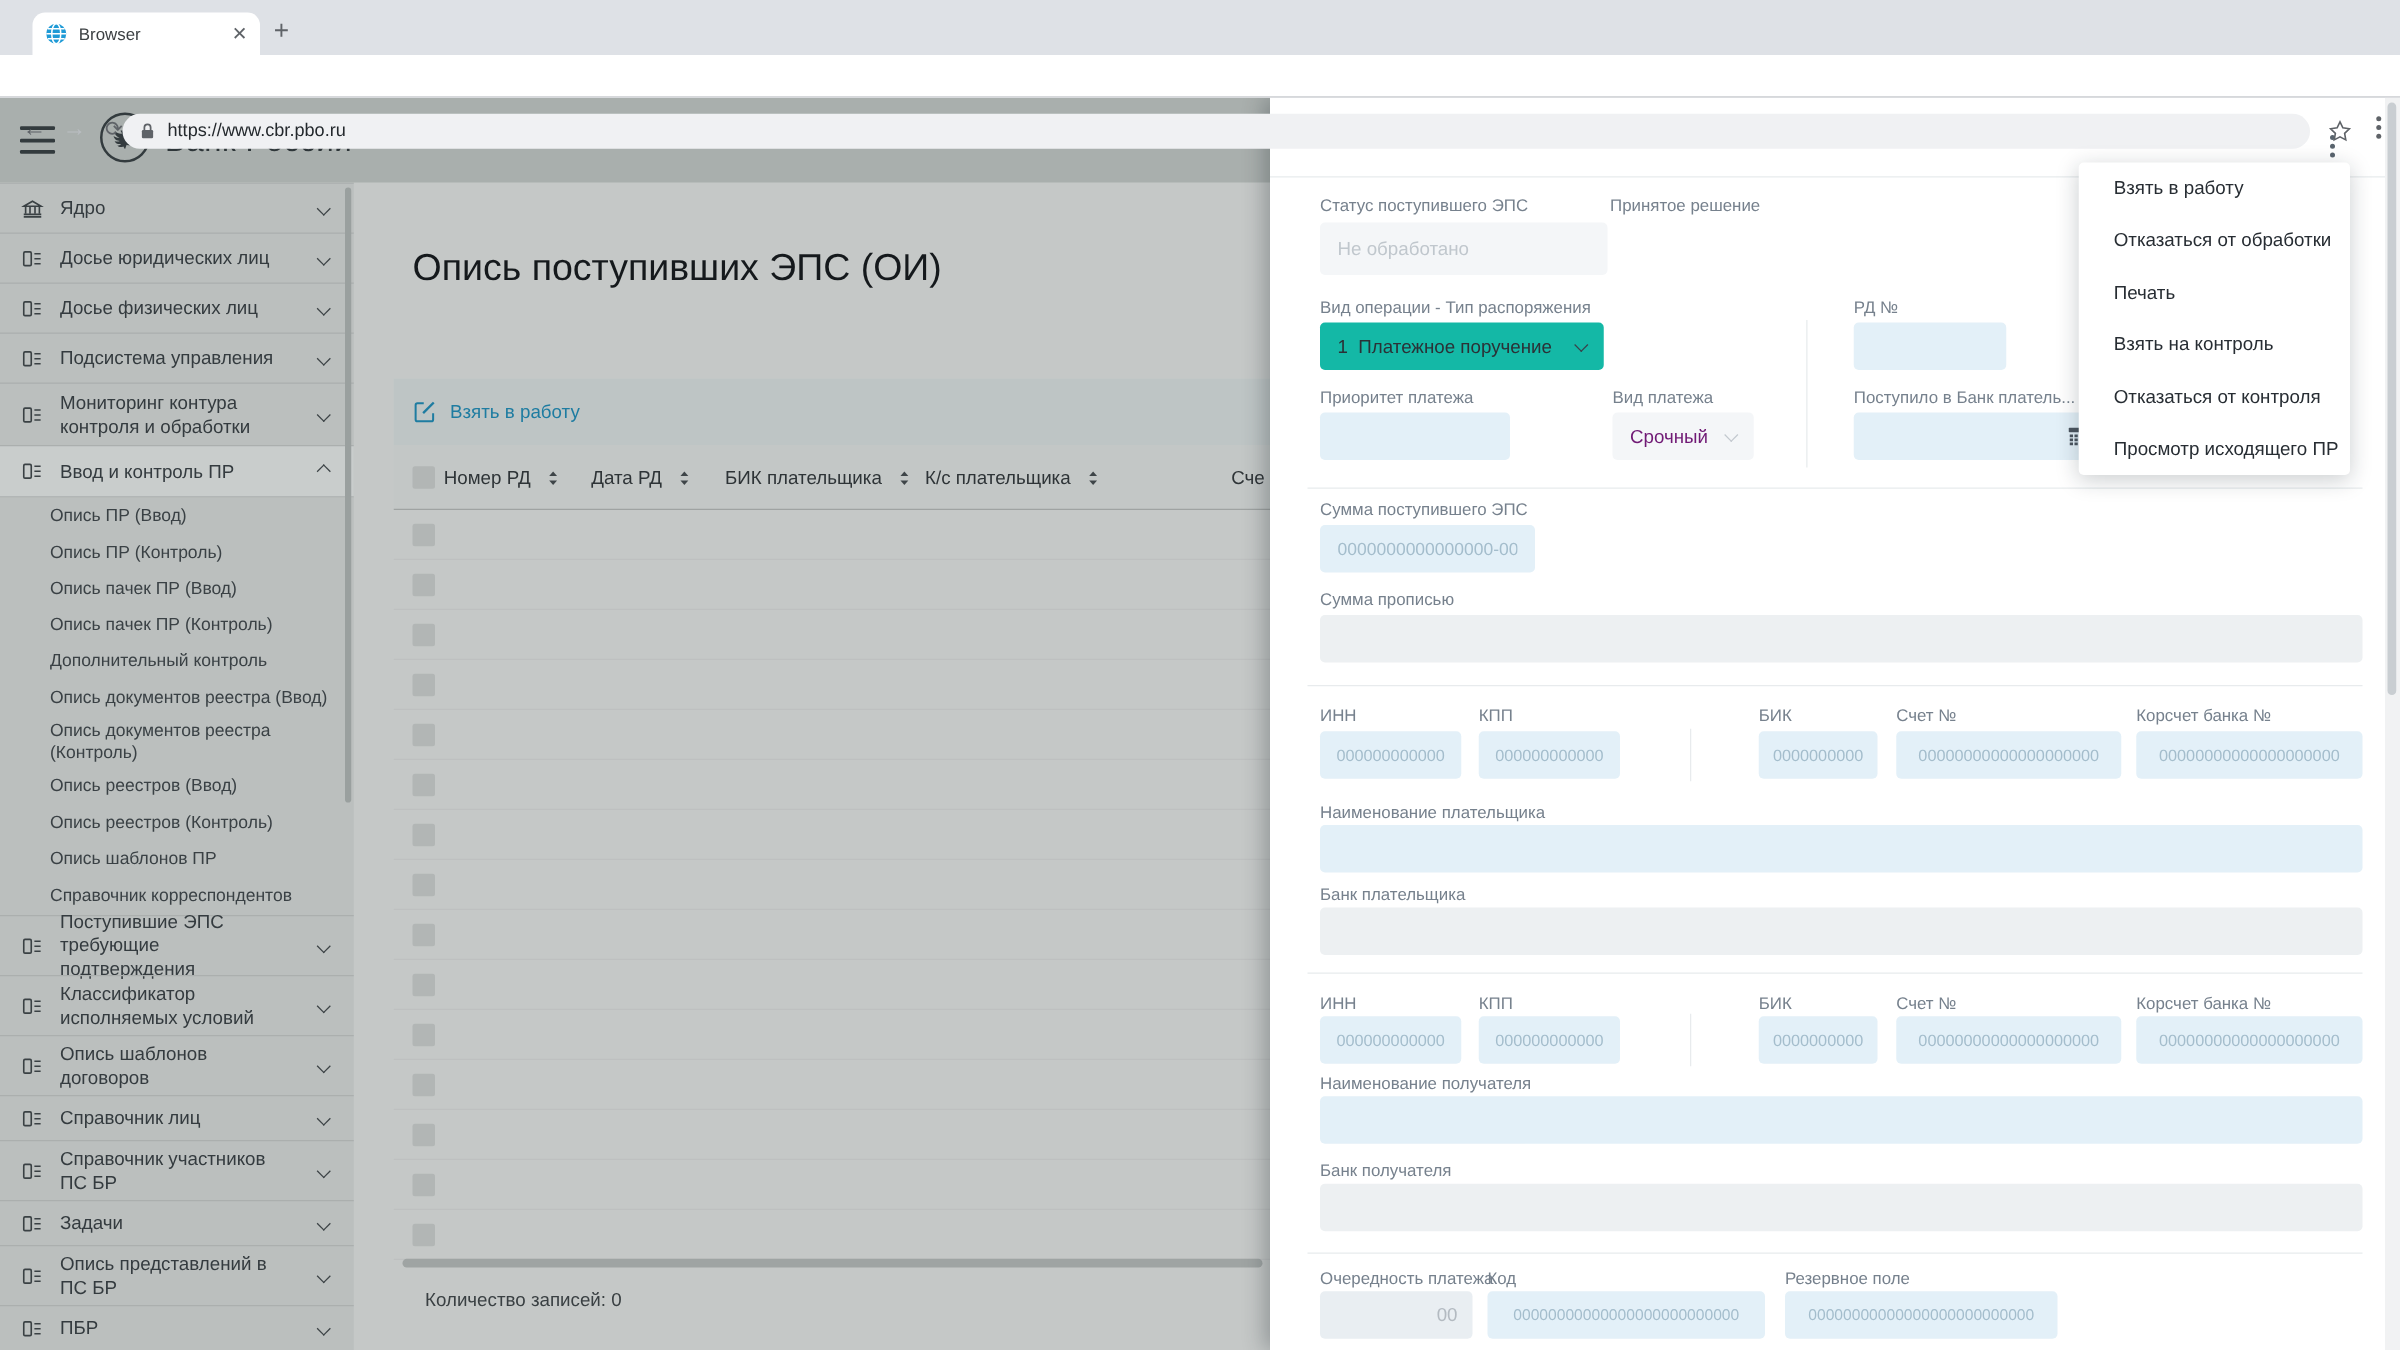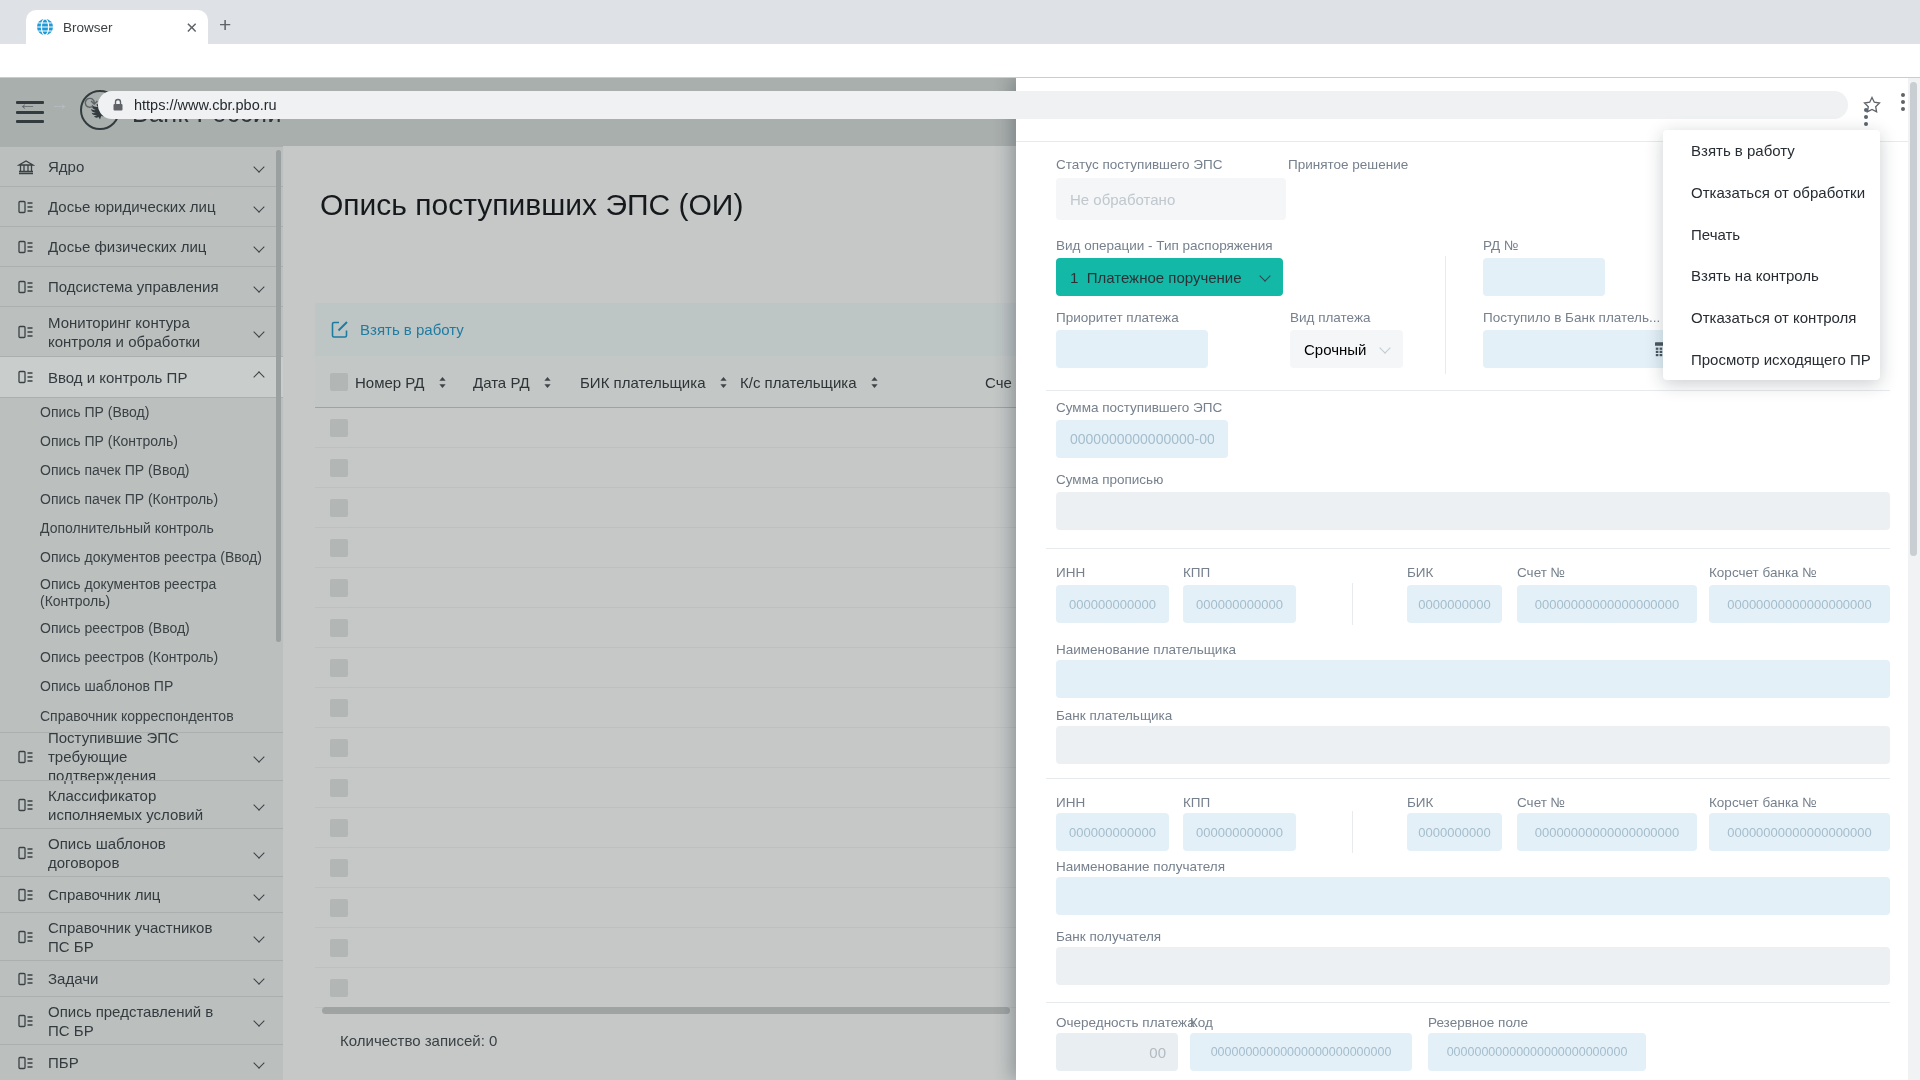--- a/index.html
+++ b/index.html
@@ -62,21 +62,21 @@
   .inp.blue{background:#e3f0f8;color:#2b3136;}
   .inp.blue::placeholder{color:#a4bdcc;}
   .inp.gray{background:#f4f6f8;color:#c0c7cd;}
   .inp.wgray{background:#edf0f2;color:#9aa3ab;}
   .inp.num{text-align:center;font-size:13px;padding:0 4px;}
   .inp.num26{text-align:center;font-size:12.5px;padding:0 4px;}
   .sel{border-radius:4px;display:flex;align-items:center;padding:0 14px;justify-content:space-between;cursor:pointer;}
   .sel.blue{background:#14b8a6;}
   .sel.blue span{font-size:15px;color:#2b3136;white-space:pre;}
   .sel.gray{background:#f4f6f8;cursor:default;}
-  .sel.gray span{font-size:15px;color:#000000;}
+  .sel.gray span{font-size:15px;color:#701a75;}
   .schev{width:7px;height:7px;border-right:1.7px solid #39424a;border-bottom:1.7px solid #39424a;transform:rotate(45deg);margin-top:-3px;}
   .schev.dis{border-color:#c3c9cf;}
   .dscroll-track{left:892px;top:0;width:12px;height:1002px;background:#f1f2f3;}
   .dscroll-thumb{left:894px;top:4px;width:7px;height:474px;background:#c9ced2;border-radius:3.5px;}
 
   
   .menu{left:1663px;top:130px;width:217px;height:250px;background:#fff;border-radius:4px;box-shadow:0 4px 18px rgba(20,30,40,.22);z-index:9;display:flex;flex-direction:column;}
   .mi{flex:1;display:flex;align-items:center;padding-left:28px;font-size:15px;color:#272d33;cursor:pointer;white-space:nowrap;}
 </style>
 </head>
@@ -281,21 +281,21 @@
   <div class="abs sgroup" style="top:1044px;height:36px;">
     <span class="sicon"><svg width="18" height="18" viewBox="0 0 18 18" stroke="#3a4144" fill="none" stroke-width="1.3">
           <rect x="2" y="3.5" width="6" height="11" rx="1"></rect>
           <path d="M10.5 5h5M10.5 9h5M10.5 13h5"></path>
         </svg></span>
     <span class="slabel">ПБР</span>
       <i class="chev"></i>
   </div>
   <div class="abs sscroll"></div>
 
-  <h1 class="abs title" style="margin:5px;">Опись поступивших ЭПС (ОИ)</h1>
+  <h1 class="abs title" style="margin:15px;">Опись поступивших ЭПС (ОИ)</h1>
 
   <div class="abs toolbar"></div>
   <div class="abs tb-act">
     <span style="display:inline-flex;">
       <svg width="20" height="20" viewBox="0 0 20 20" fill="none" stroke="#1e7ca1" stroke-width="1.6">
           <path d="M16.5 11.5v5a1.5 1.5 0 0 1-1.5 1.5H4a1.5 1.5 0 0 1-1.5-1.5V5A1.5 1.5 0 0 1 4 3.5h5"></path>
           <path d="M8.5 11.5L17 3" stroke-width="1.9"></path>
         </svg>
     </span>
     <span>Взять в работу</span>

